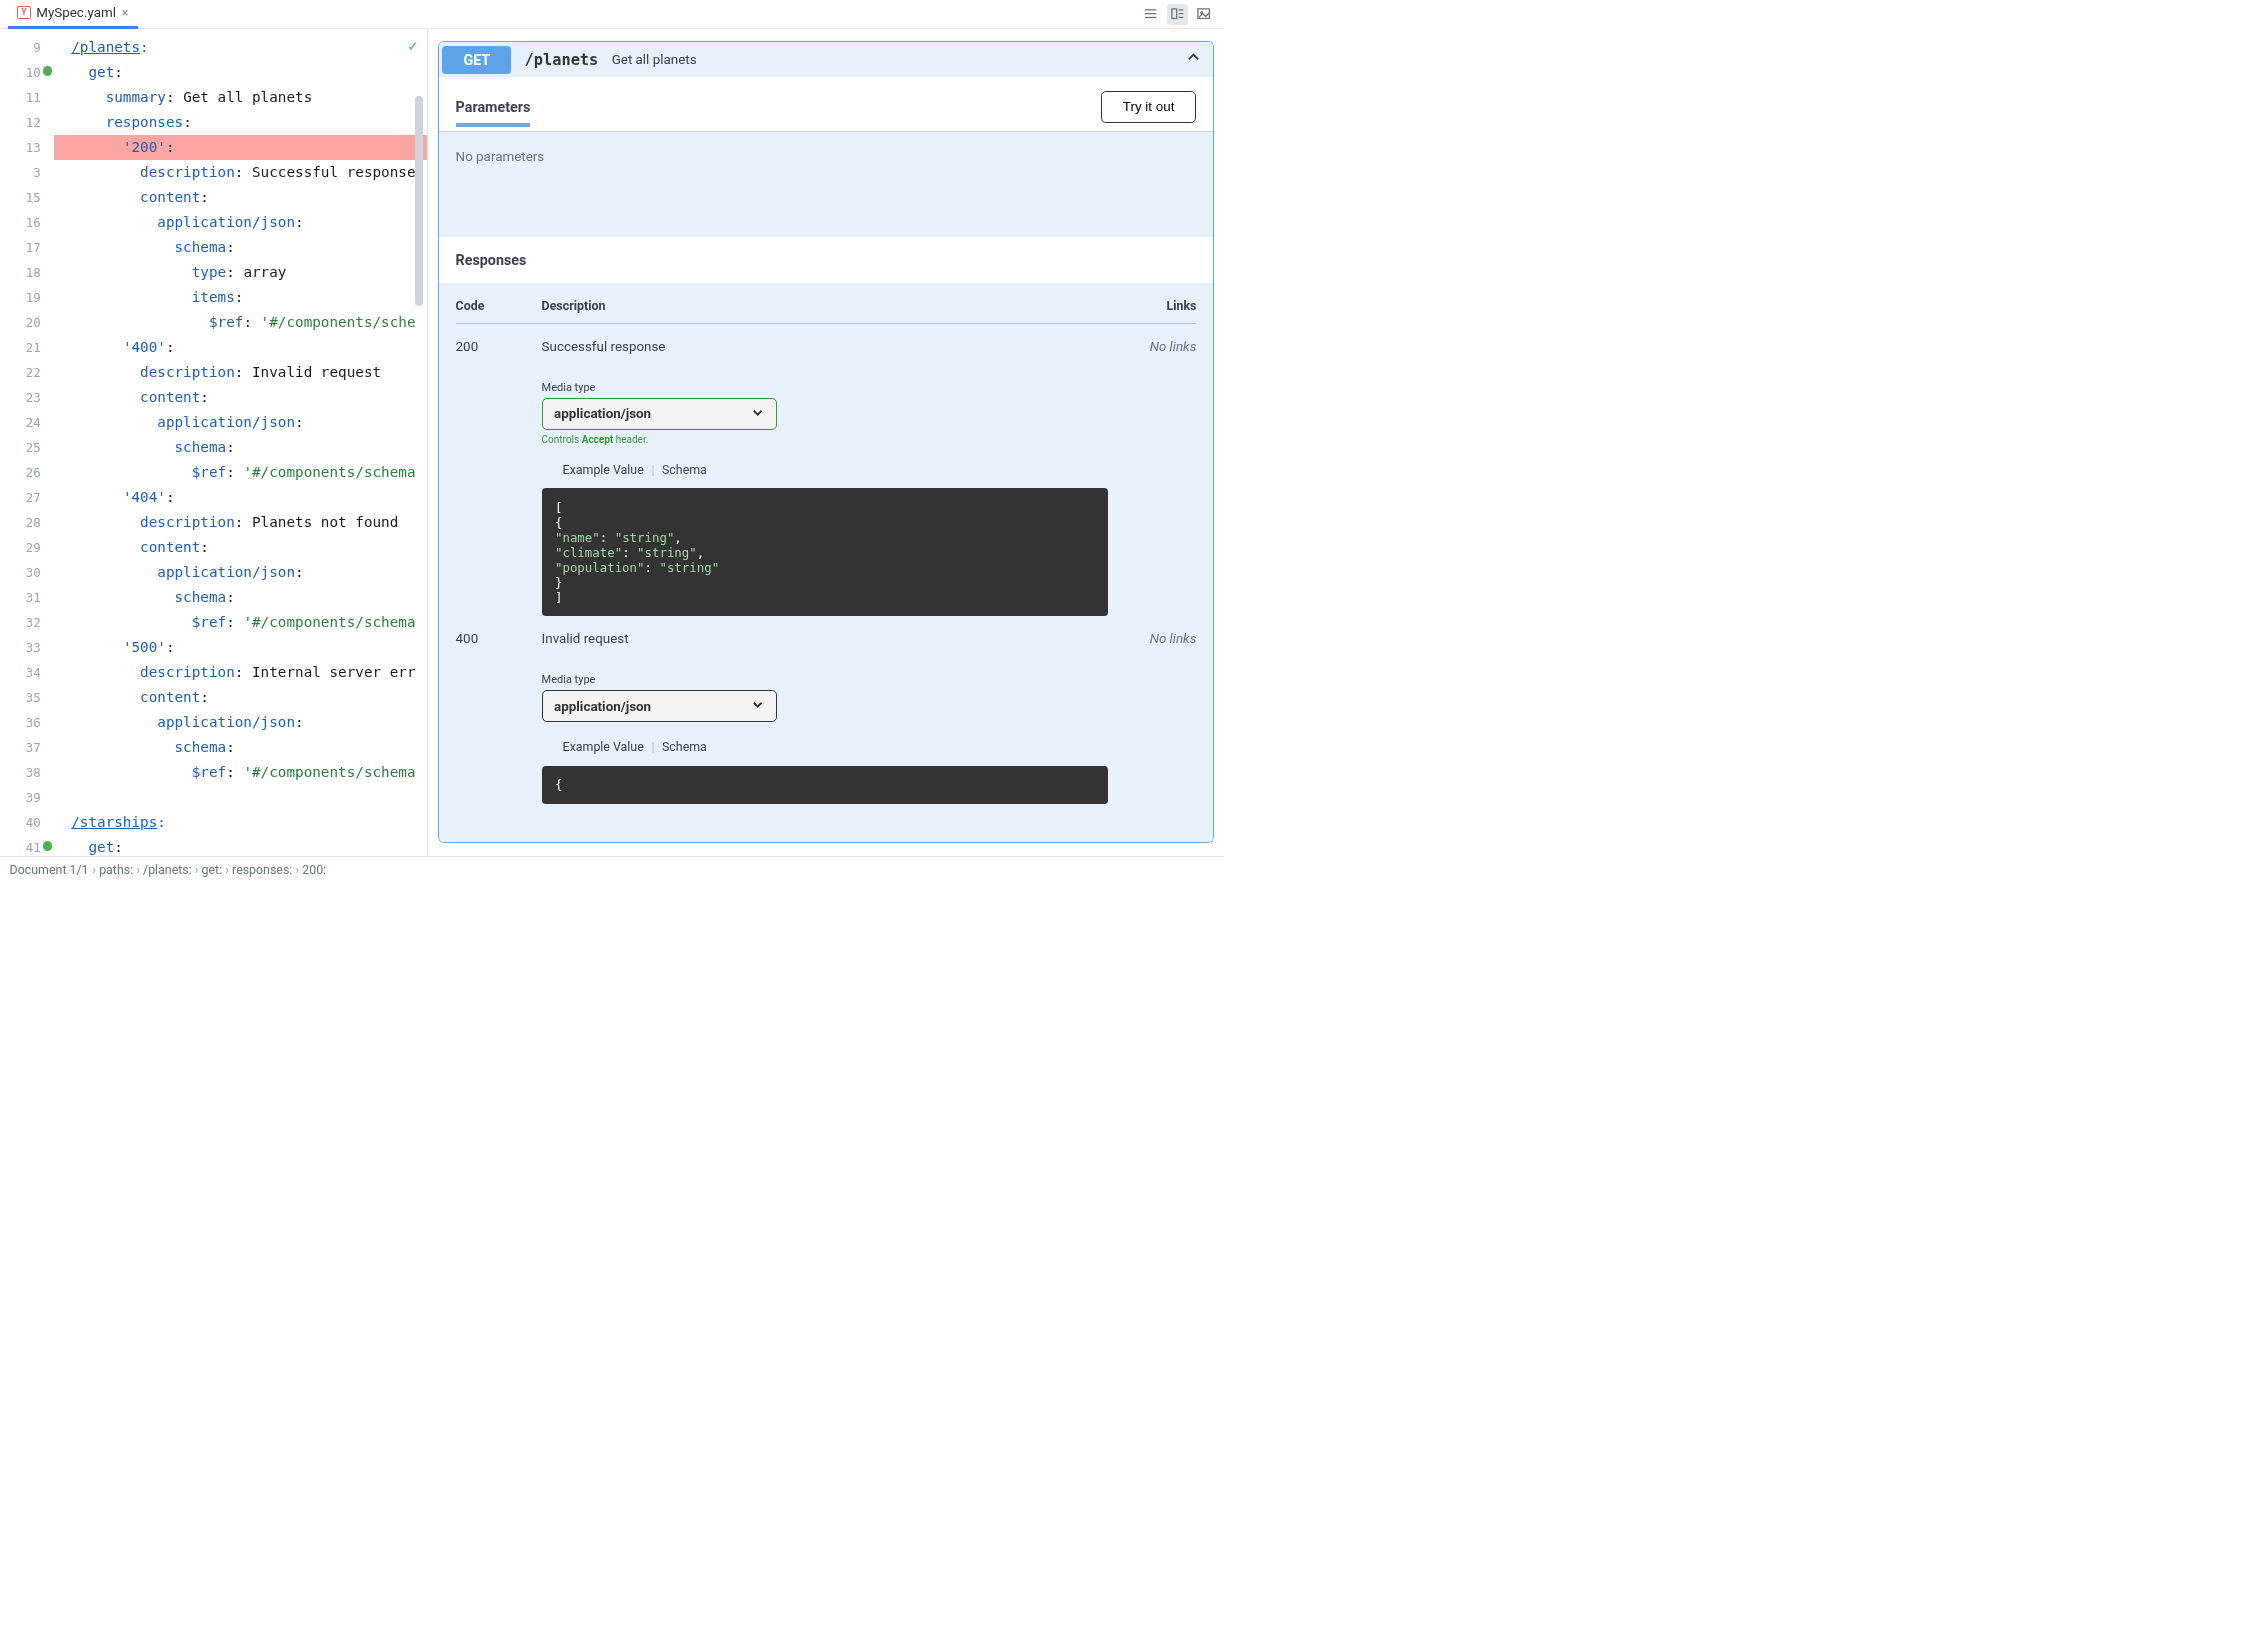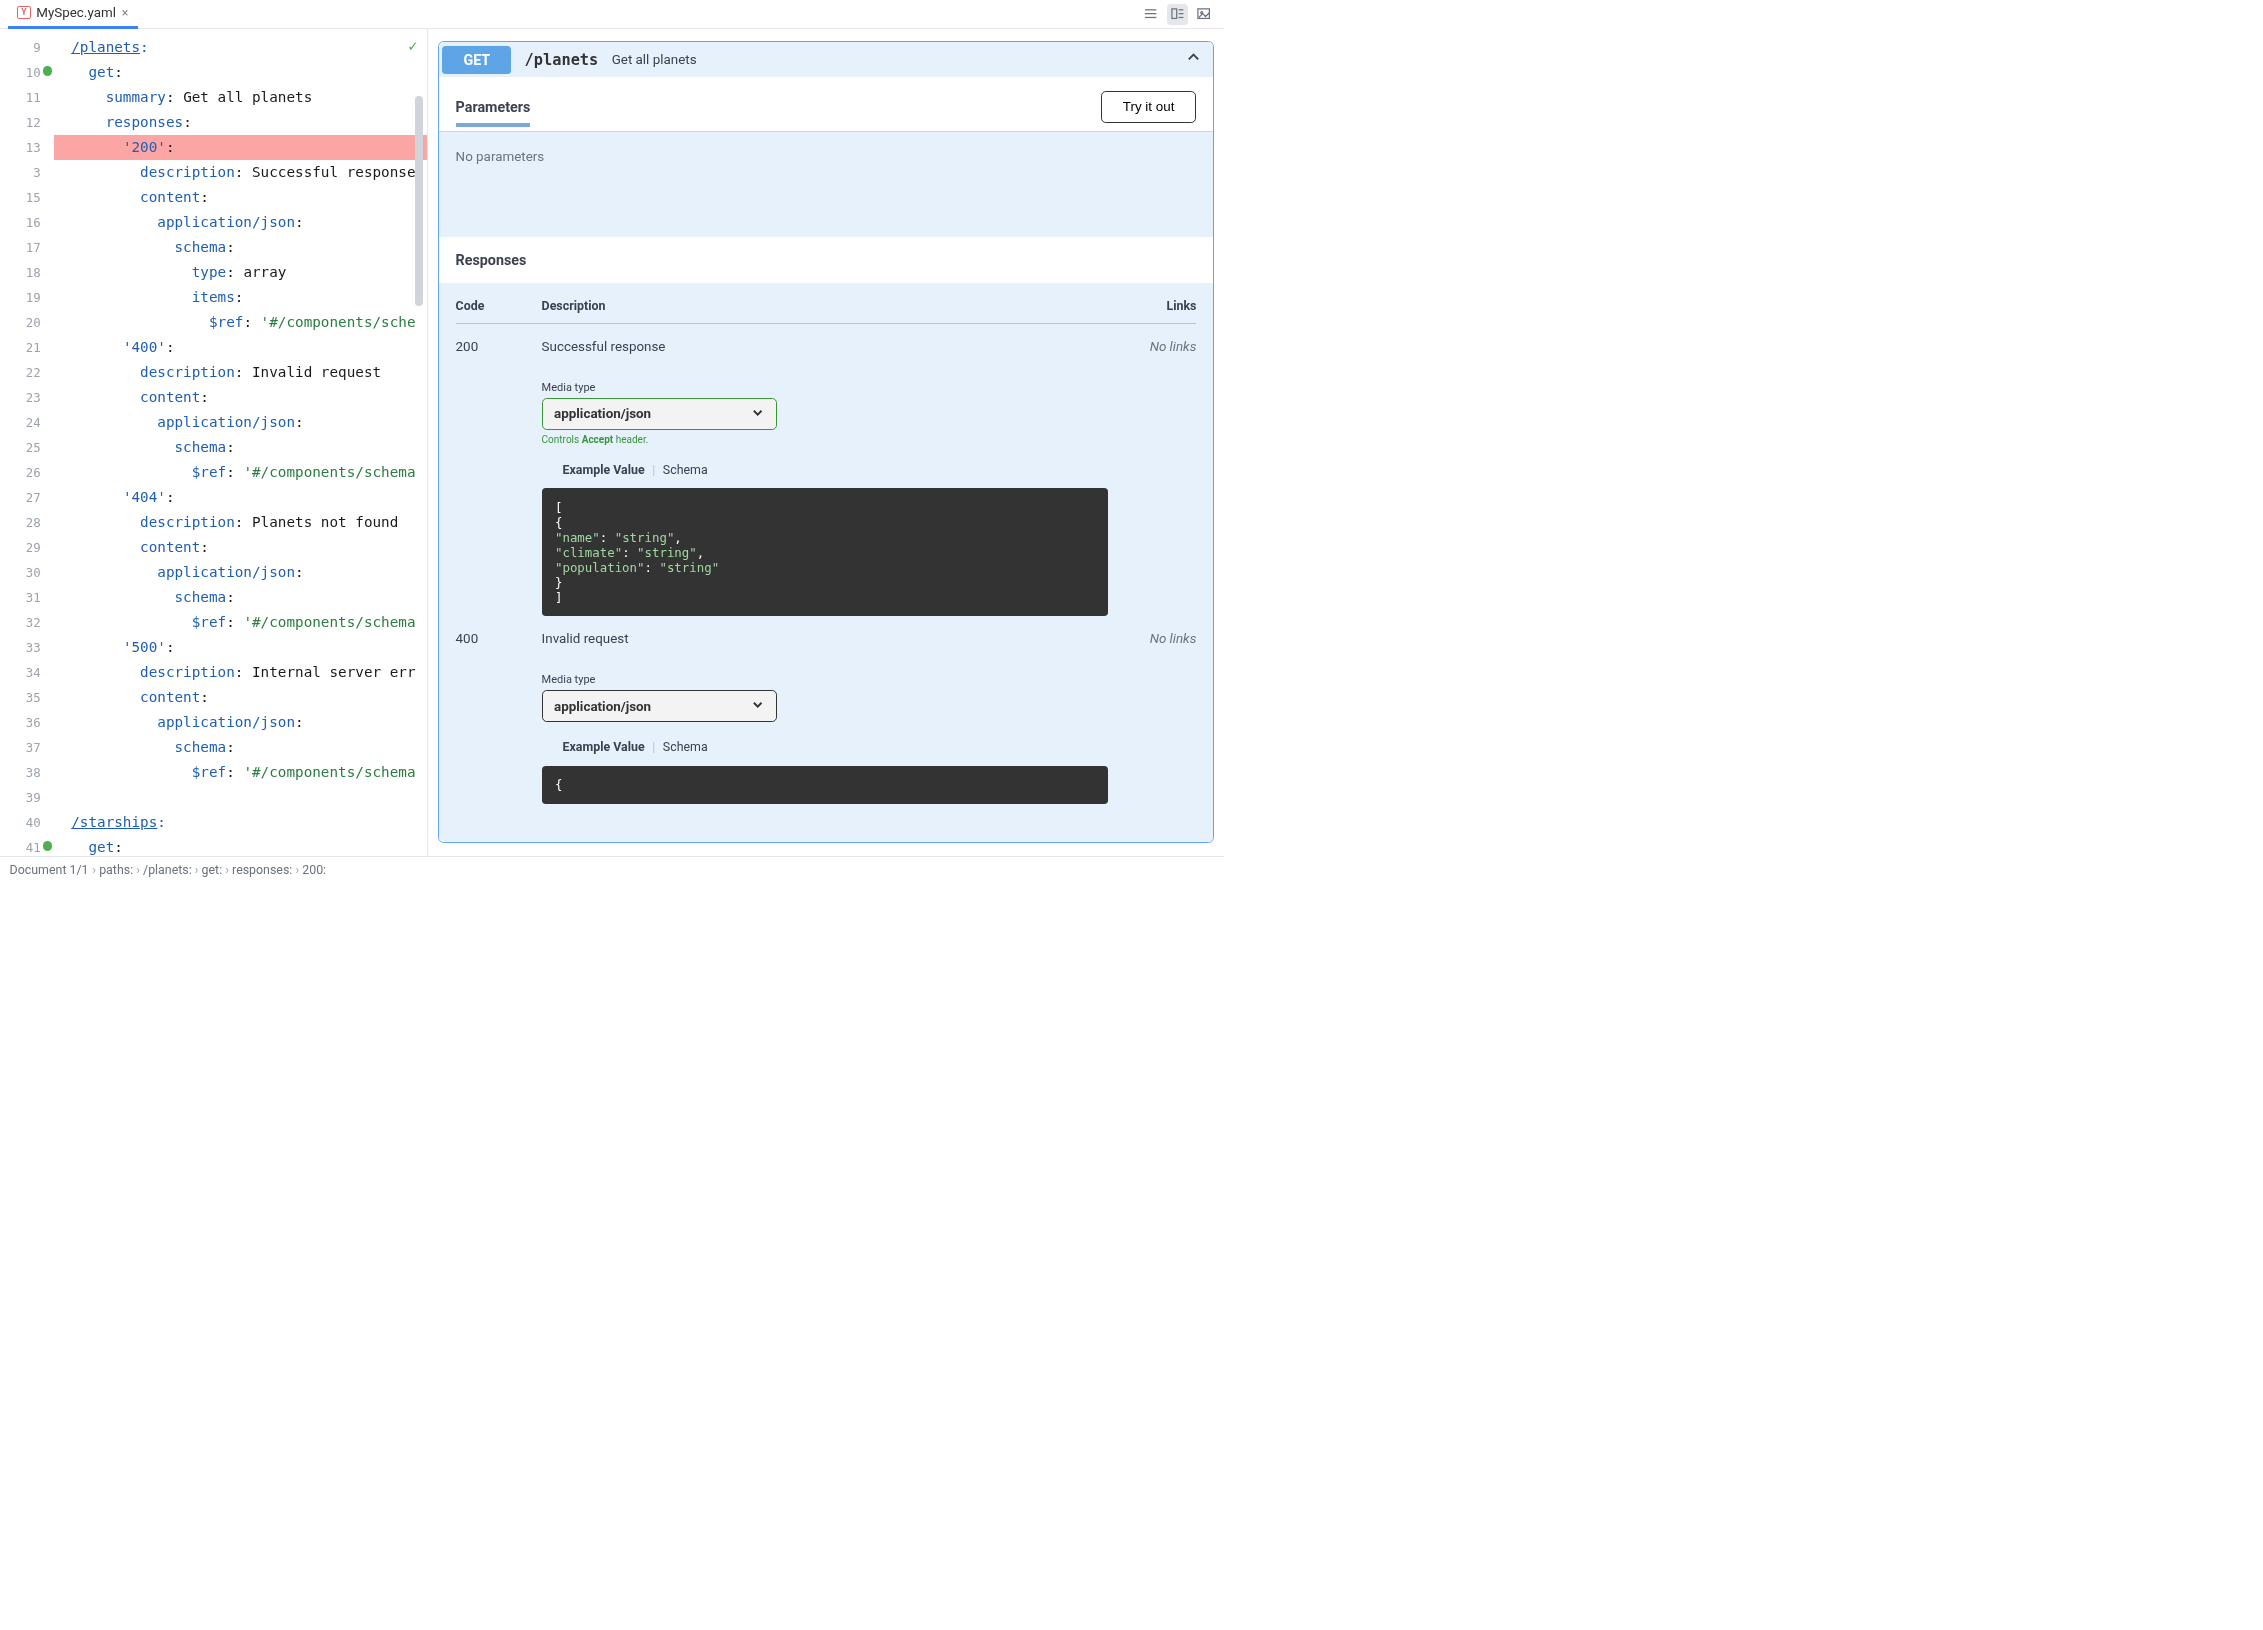--- a/index.html
+++ b/index.html
@@ -192,21 +192,21 @@
   padding: 6.7px 11.5px;
   font-weight: 700; font-size: 13.4px;
   width: 235px;
   display: flex; justify-content: space-between; align-items: center;
 }
 .media-select.dark { border-color: #333; }
 .media-hint { font-size: 10px; color: #3a953a; margin-top: 3.8px; }
 .media-hint b { font-weight: 700; }
 .ex-tabs { margin-top: 17px; font-size: 12.4px; }
 .ex-tabs .t { color: #3b4151; }
-.ex-tabs .t.active { font-weight: 700; padding-left: 21px; }
+.ex-tabs .t.active { font-weight: 400; padding-left: 21px; }
 .ex-tabs .sep { color: #b6c5d6; margin: 0 7.6px; }
 .example-box {
   background: #333;
   color: #fff;
   border-radius: 3.8px;
   padding: 11.5px 13.4px;
   margin-top: 11.5px;
   width: 566px;
   font-size: 12.4px;
 }

